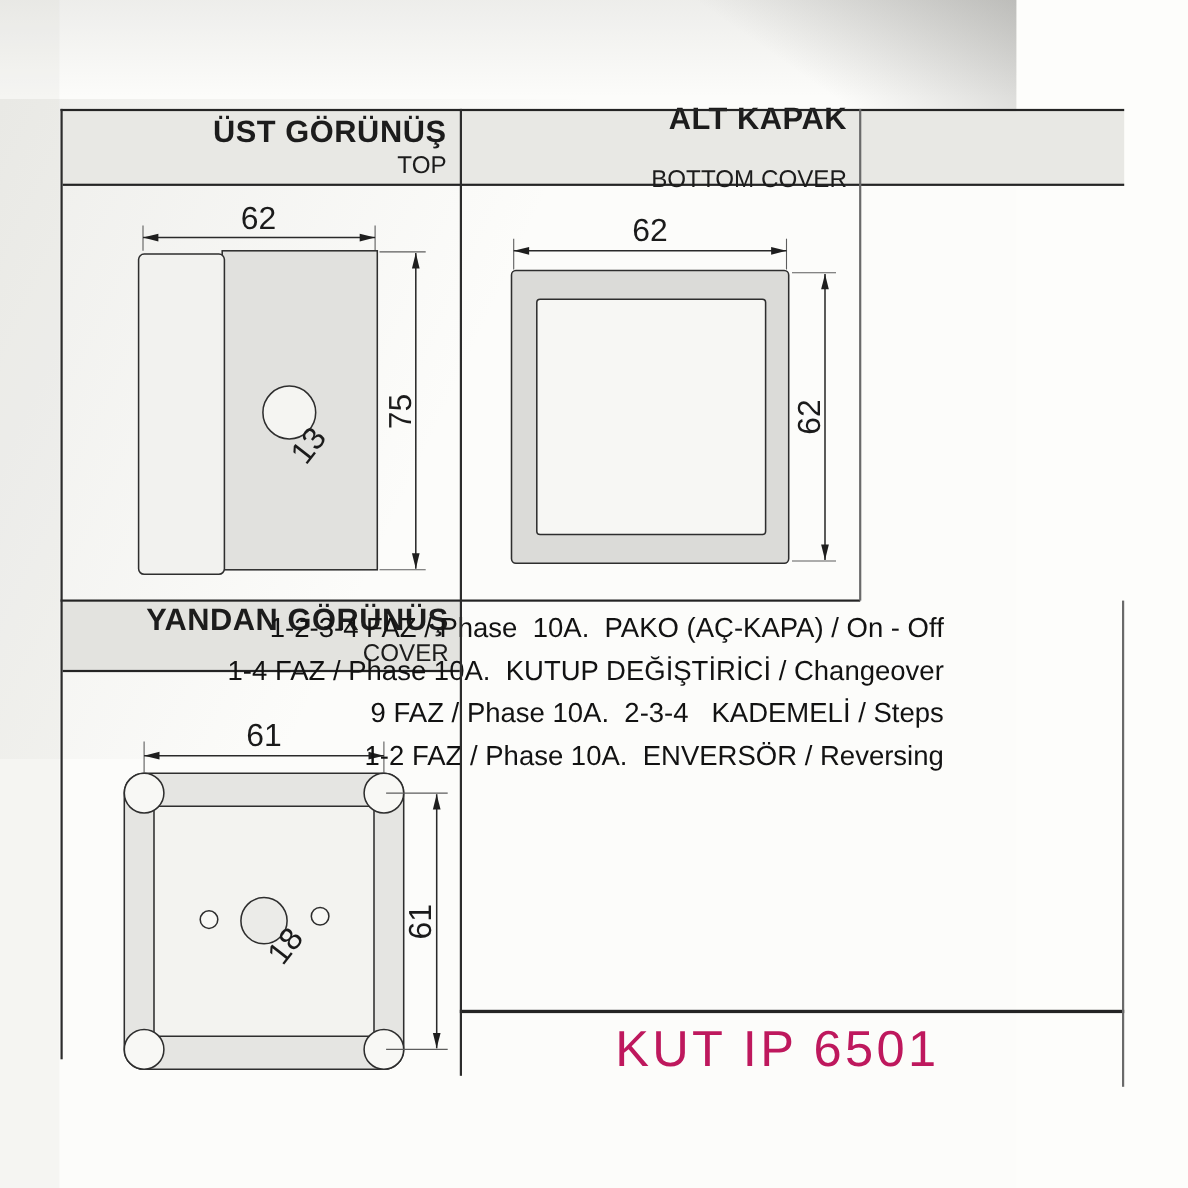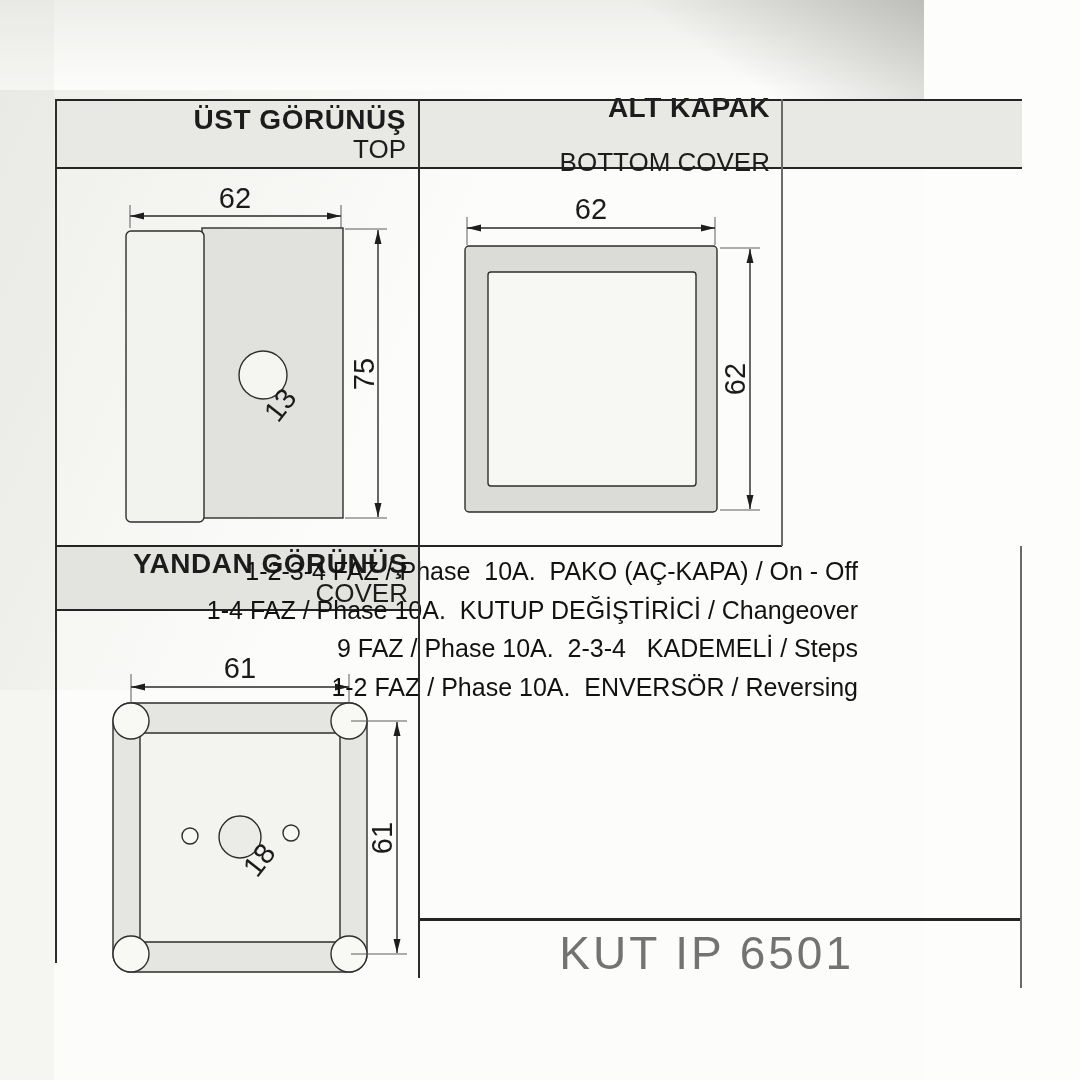--- a/index.html
+++ b/index.html
@@ -23,29 +23,29 @@
 
   .z{position:absolute;z-index:2;}
   .hline{background:#242424;}
   .vline{background:#2c2c2c;z-index:3;}
   .vline.thin{background:#6a6a6a;}
 
   .band{background:#e8e8e4;border-bottom:2.5px solid #242424;z-index:1;display:flex;}
   .band .cell{height:100%;box-sizing:border-box;display:flex;flex-direction:column;
     justify-content:center;align-items:flex-end;padding:2px 10px 2px 0;}
   .t-tr{font-weight:bold;font-size:28px;line-height:31px;letter-spacing:0.5px;}
-  .t-en{font-size:26px;line-height:29px;}
+  .t-en{font-size:22px;line-height:29px;}
   .t-en.italic{}
 
   .specs{right:66px;top:552px;text-align:right;font-size:25px;line-height:38.5px;
     color:#121212;z-index:2;position:absolute;}
   .spec-line{white-space:pre;}
 
   .code{position:absolute;right:70px;top:926px;font-size:46px;letter-spacing:3px;
-    color:#737373;z-index:2;}
+    color:#be185d;z-index:2;}
 
   svg{position:absolute;z-index:2;overflow:visible;}
   svg text{font-family:"Liberation Sans",sans-serif;font-size:29px;fill:#1b1b1b;}
   .shape{stroke:#2e2e2e;stroke-width:1.4;}
   .dimline{stroke:#2a2a2a;stroke-width:1.4;fill:none;}
   .extline{stroke:#5d5d5d;stroke-width:1;fill:none;}
   .arrow{fill:#1e1e1e;stroke:none;}
 </style>
 </head>
 <body>

